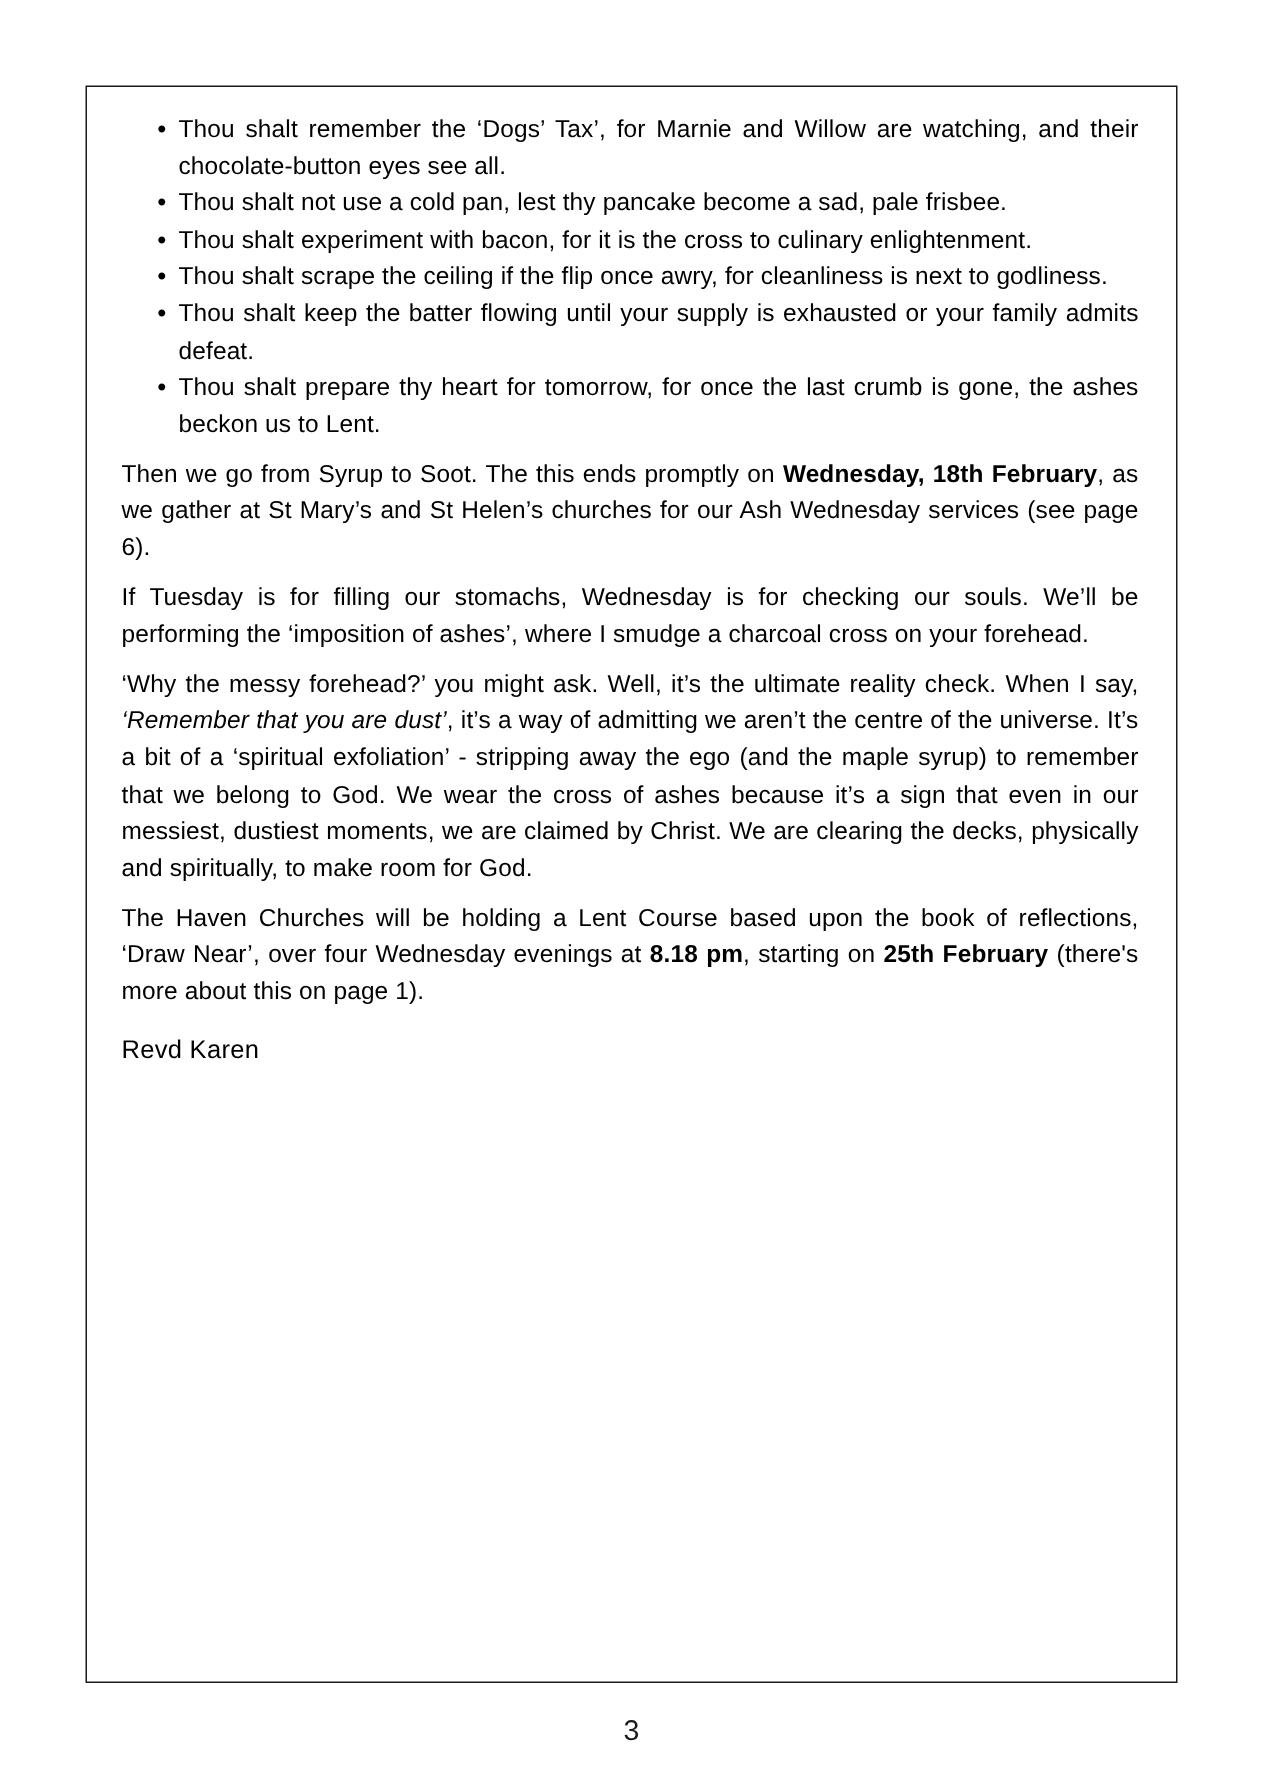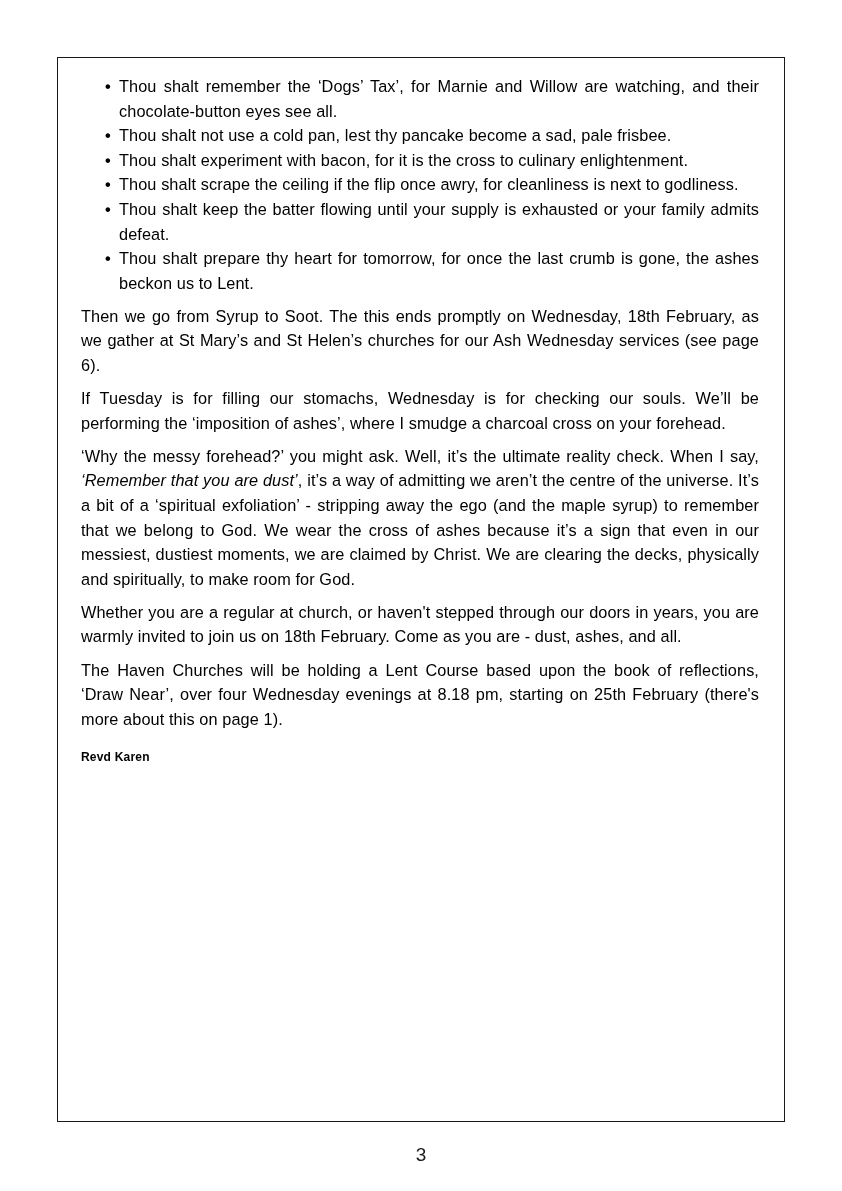--- a/index.html
+++ b/index.html
@@ -71,28 +71,28 @@
     left: 24px;
     top: 0;
     font-size: 16.3px;
     line-height: 24.6px;
     font-weight: 700;
   }
   .bullet .lead {
     font-weight: 400;
   }
 
-  b, .bold { font-weight: 400; }
+  b, .bold { font-weight: 700; }
   i, .ital { }
 
   
   .signature {
-    font-size: 12px;
+    font-size: 17px;
     line-height: 24.6px;
-    font-weight: 700;
+    font-weight: 400;
     margin-top: 14px;
     letter-spacing: 0.2px;
   }
 
   
   .folio {
     position: absolute;
     left: 0;
     top: 1143px;
     width: 842px;
@@ -131,21 +131,20 @@
     </ul>
 
     <p class="para"><span>Then we go from Syrup to Soot. The this ends promptly on </span><b>Wednesday, 18th February</b><span>, as we gather at St Mary’s and St Helen’s churches for our Ash Wednesday services (see page 6).</span></p>
 
     <p class="para">If Tuesday is for filling our stomachs, Wednesday is for checking our souls. We’ll be performing the ‘imposition of ashes’, where I smudge a charcoal cross on your forehead.</p>
 
     <p class="para"><span>‘Why the messy forehead?’ you might ask. Well, it’s the ultimate reality check. When I say, </span><i>‘Remember that you are dust’</i><span>, it’s a way of admitting we aren’t the centre of the universe. It’s a bit of a ‘spiritual exfoliation’ - stripping away the ego (and the maple syrup) to remember that we belong to God. We wear the cross of ashes because it’s a sign that even in our messiest, dustiest moments, we are claimed by Christ. We are clearing the decks, physically and spiritually, to make room for God.</span></p>
 
 
 
-    <p class="para">Whether you are a regular at church, or haven't stepped through our doors in years, you are warmly invited to join us on 18th February. Come as you are - dust, ashes, and all.</p>
 
     <p class="para"><span>The Haven Churches will be holding a Lent Course based upon the book of reflections, ‘Draw Near’, over four Wednesday evenings at </span><b>8.18 pm</b><span>, starting on </span><b>25th February</b><span> (there's more about this on page 1).</span></p>
 
     <div class="signature">Revd Karen</div>
 
   </div>
 </div>
 
 <div class="folio">3</div>
 

